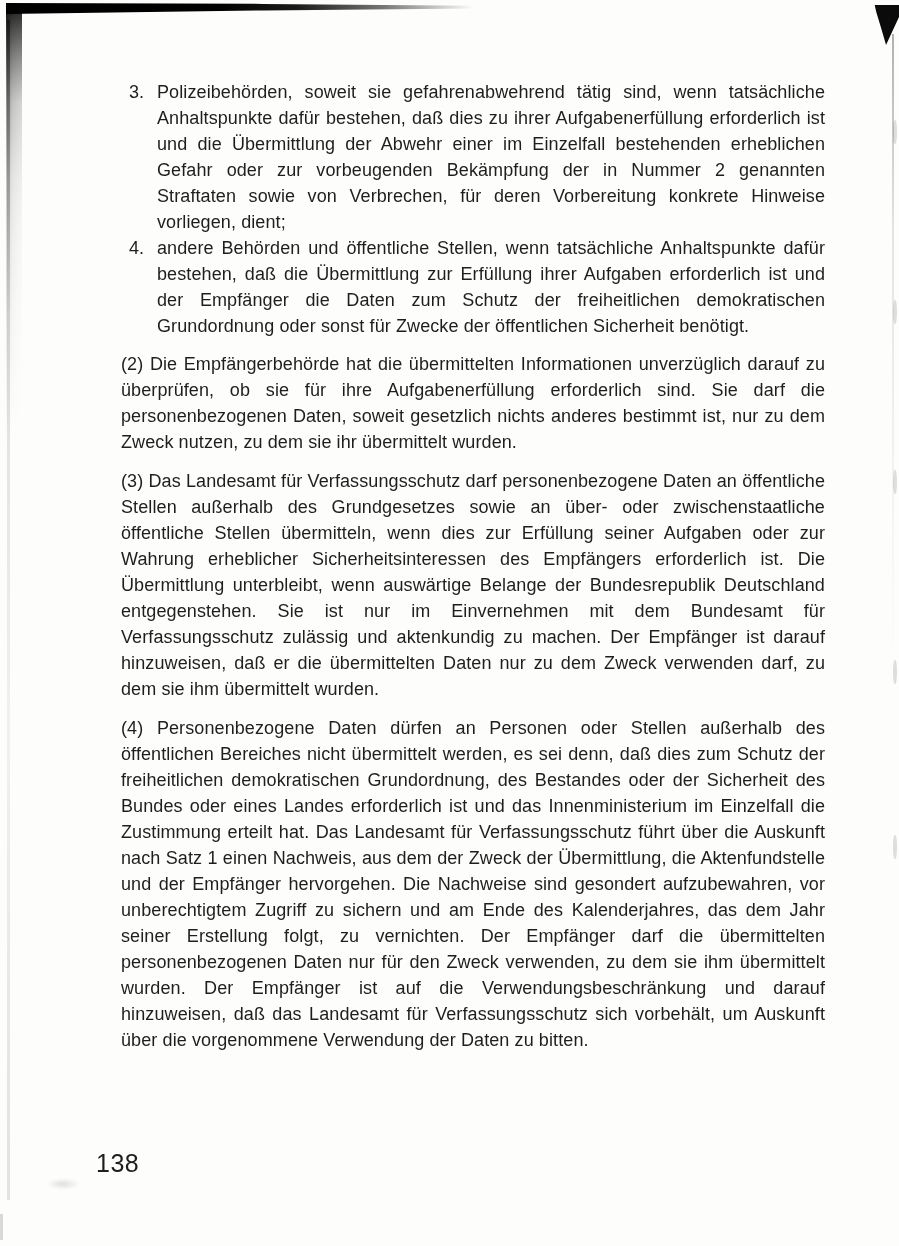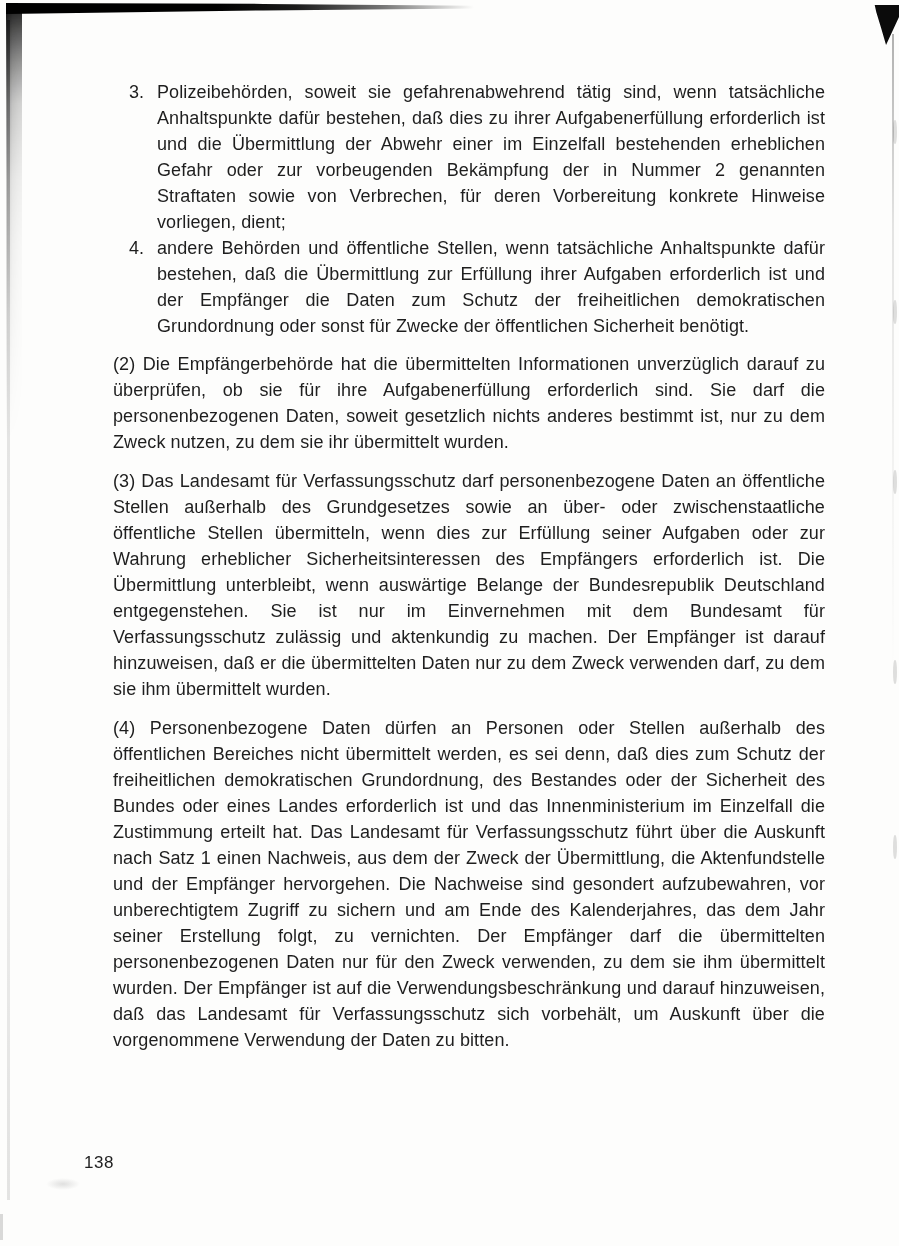--- a/index.html
+++ b/index.html
@@ -75,28 +75,28 @@
     position: relative;
     padding-left: 44px;
     margin: 0;
   }
   .list-item .marker {
     position: absolute;
     left: 16px;
     top: 0;
   }
   .textblock p {
-    margin: 0 0 13px 0;
+    margin: 0 0 13px 8px;
   }
   .textblock p:last-child { margin-bottom: 0; }
   .page-number {
     position: absolute;
-    left: 84px;
+    left: 96px;
     top: 1150px;
-    font-size: 17px;
+    font-size: 25px;
     line-height: 26px;
     letter-spacing: 0.5px;
   }
 </style>
 </head>
 <body>
 
 <div class="page">
 
   <div class="artifact top-bar"></div>

